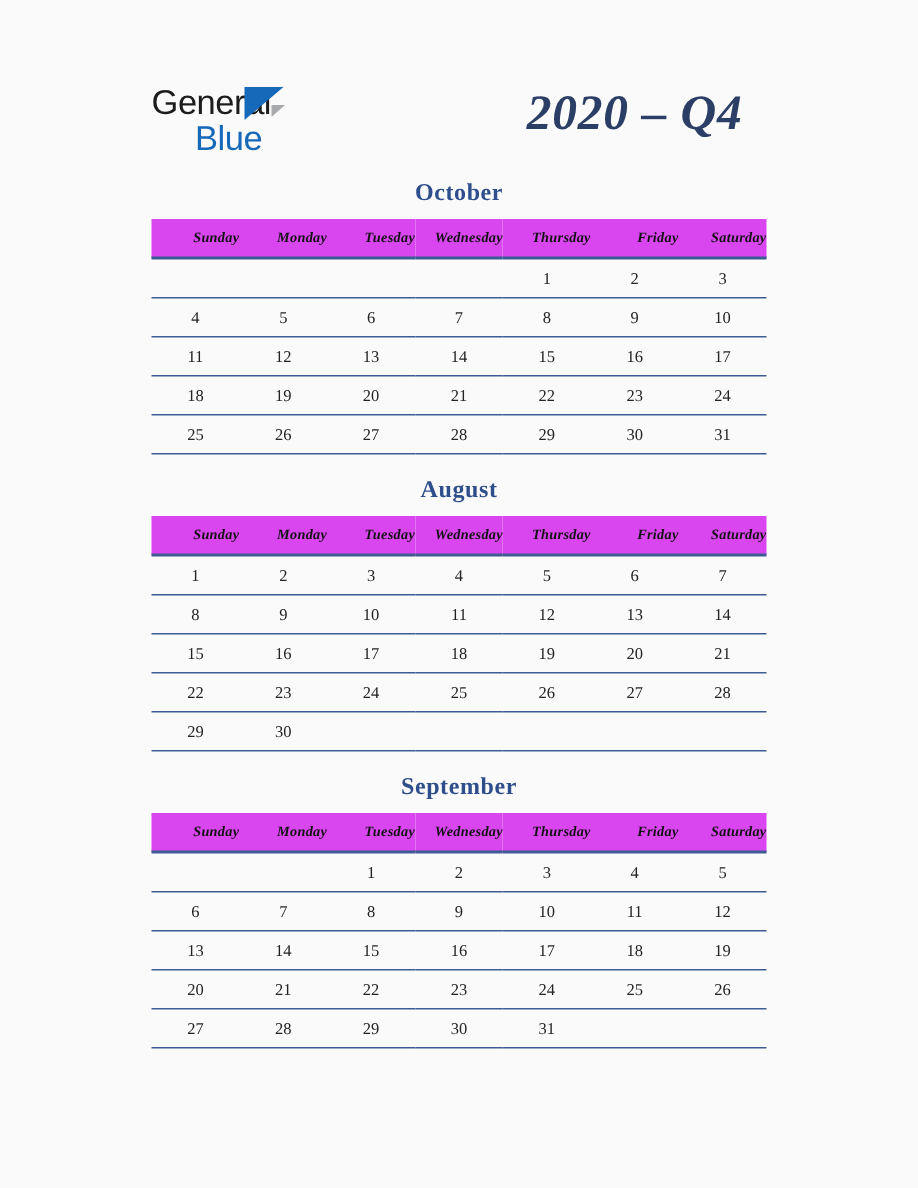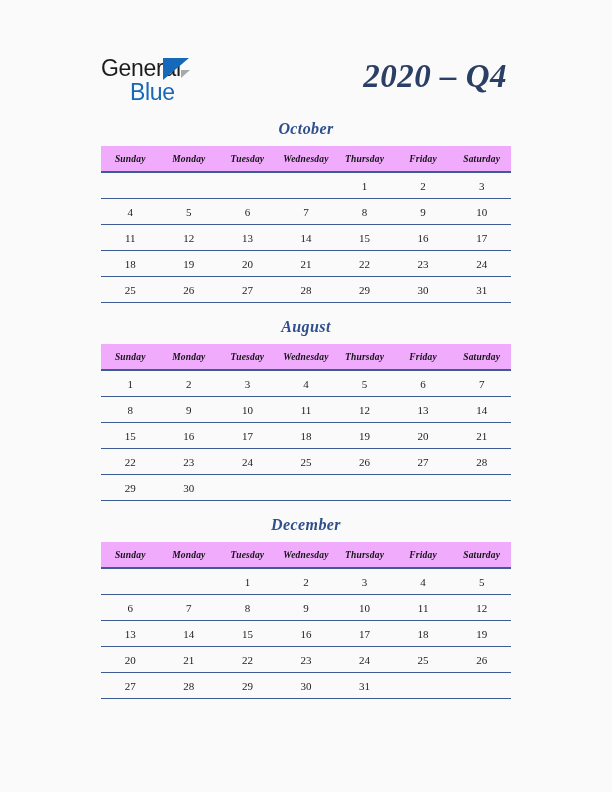--- a/index.html
+++ b/index.html
@@ -71,60 +71,59 @@
     position: absolute;
     left: 80px;
     top: 16px;
     width: 0;
     height: 0;
     border-left: 9px solid #a7a9ac;
     border-bottom: 8px solid transparent;
   }
   .title {
     position: absolute;
-    right: 4px;
+    right: 16px;
     top: 4px;
     font-family: "Liberation Serif", "DejaVu Serif", serif;
     font-style: italic;
     font-weight: bold;
     font-size: 33px;
     color: #2b3f66;
     white-space: nowrap;
     letter-spacing: 0.5px;
   }
 
   
   .month-block {
     position: absolute;
     left: 101px;
     width: 410px;
   }
   .month-name {
     font-family: "Liberation Serif", "DejaVu Serif", serif;
-    font-style: italic;
     font-weight: bold;
     font-size: 16px;
     color: #2f4f8c;
     text-align: center;
     margin: 0 0 8px 0;
     letter-spacing: 0.4px;
   }
   table.cal {
     border-collapse: collapse;
     width: 410px;
     table-layout: fixed;
   }
   table.cal thead th {
-    background: #f0abfc;
+    background: #d946ef;
     font-family: "Liberation Serif", "DejaVu Serif", serif;
     font-style: italic;
     font-weight: bold;
     font-size: 9.5px;
     color: #121212;
-    text-align: center;
+    text-align: right;
     padding: 8px 0 7px 0;
     border: none;
     border-bottom: 2px solid #3d5c94;
     letter-spacing: 0.2px;
   }
   table.cal tbody td {
     font-family: "Liberation Serif", "DejaVu Serif", serif;
     font-size: 11px;
     color: #232323;
     text-align: center;
@@ -274,21 +273,21 @@
             <td class="empty"></td>
             <td class="empty"></td>
             <td class="empty"></td>
             <td class="empty"></td>
           </tr>
         </tbody>
     </table>
   </div>
 
   <div class="month-block" id="month-2" style="top:516px;">
-    <div class="month-name">December</div>
+    <div class="month-name">September</div>
     <table class="cal">
       <thead>
           <tr>
             <th>Sunday</th>
             <th>Monday</th>
             <th>Tuesday</th>
             <th>Wednesday</th>
             <th>Thursday</th>
             <th>Friday</th>
             <th>Saturday</th>

